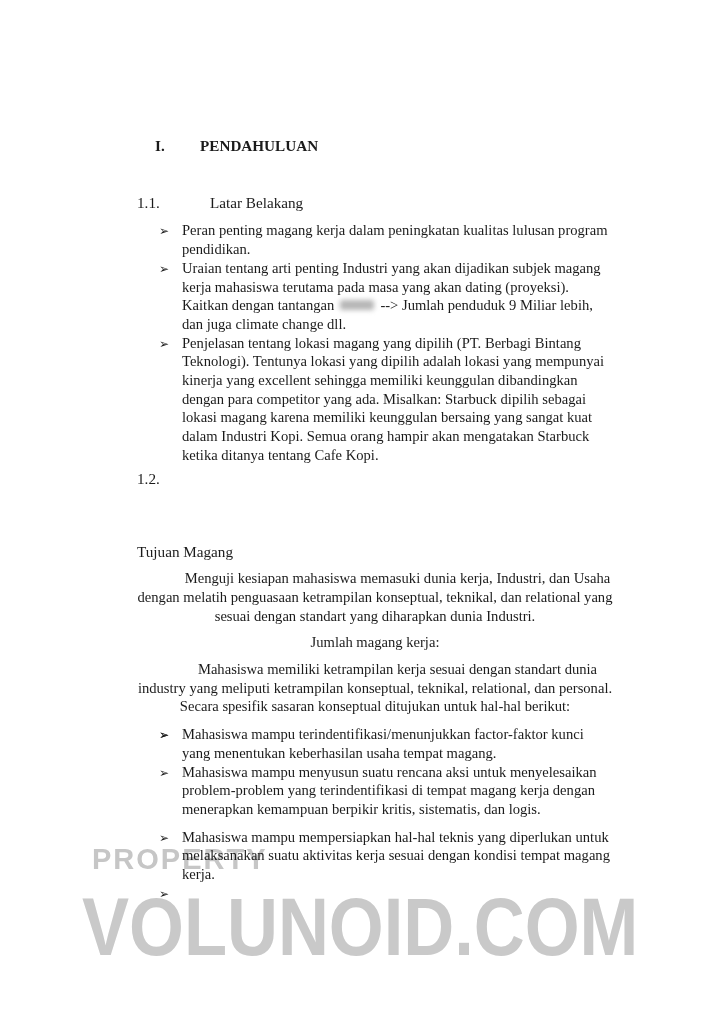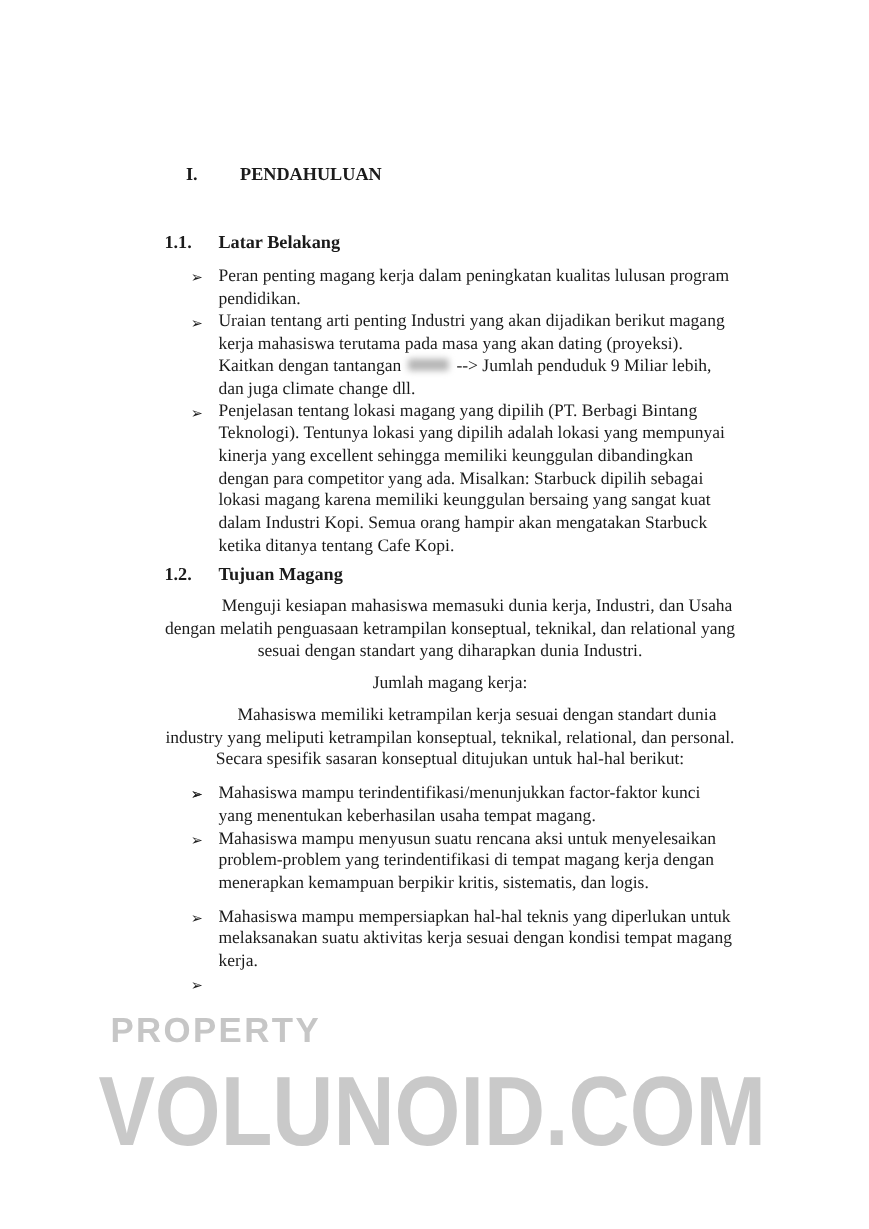--- a/index.html
+++ b/index.html
@@ -37,26 +37,26 @@
     font-size: 14.6px; line-height: 18.7px;
     text-align: left;
   }
   .chapter-heading {
     display: flex; padding-left: 18px;
     font-weight: 700; font-size: 15.2px;
   }
   .chapter-heading .num { width: 45px; flex: 0 0 45px; }
   .section-heading {
     display: flex;
-    font-weight: 700; font-size: 15.2px;
+    font-weight: 400; font-size: 15.2px; gap: 28px;
   }
   .section-heading .num { width: 45px; flex: 0 0 45px; }
 
   .sec11 { margin-top: 38px; }
-  .sec12 { margin-top: 5px; }
+  .sec12 { margin-top: 5px; flex-direction: column; }
 
   ul.bullets { list-style: none; margin: 9px 0 0 0; padding: 0; }
   ul.bullets li { position: relative; padding-left: 45px; }
   ul.bullets .marker {
     position: absolute; left: 22px; top: 1px;
     font-family: "DejaVu Sans", sans-serif;
     font-size: 12px; line-height: 18.7px;
   }
 
   p { margin: 0; text-align: center; }
@@ -94,21 +94,21 @@
     <span>Latar Belakang</span>
   </div>
 
   <ul class="bullets">
     <li>
       <span class="marker">➢</span>
       <span>Peran penting magang kerja dalam peningkatan kualitas lulusan program pendidikan.</span>
     </li>
     <li>
       <span class="marker">➢</span>
-      <span>Uraian tentang arti penting Industri yang akan dijadikan berikut magang kerja mahasiswa terutama pada masa yang akan dating (proyeksi). Kaitkan dengan tantangan</span><span class="redaction"></span><span>--&gt; Jumlah penduduk 9 Miliar lebih, dan juga climate change dll.</span>
+      <span>Uraian tentang arti penting Industri yang akan dijadikan subjek magang kerja mahasiswa terutama pada masa yang akan dating (proyeksi). Kaitkan dengan tantangan</span><span class="redaction"></span><span>--&gt; Jumlah penduduk 9 Miliar lebih, dan juga climate change dll.</span>
     </li>
     <li>
       <span class="marker">➢</span>
       <span>Penjelasan tentang lokasi magang yang dipilih (PT. Berbagi Bintang Teknologi). Tentunya lokasi yang dipilih adalah lokasi yang mempunyai kinerja yang excellent sehingga memiliki keunggulan dibandingkan dengan para competitor yang ada. Misalkan: Starbuck dipilih sebagai lokasi magang karena memiliki keunggulan bersaing yang sangat kuat dalam Industri Kopi. Semua orang hampir akan mengatakan Starbuck ketika ditanya tentang Cafe Kopi.</span>
     </li>
   </ul>
 
   <div class="section-heading sec12">
     <span class="num">1.2.</span>
     <span>Tujuan Magang</span>

